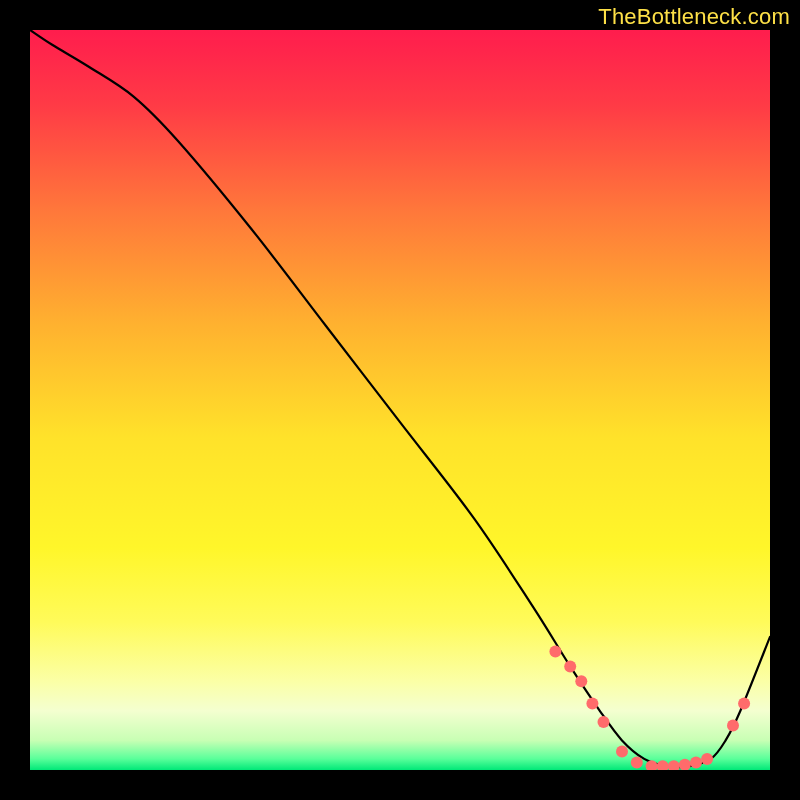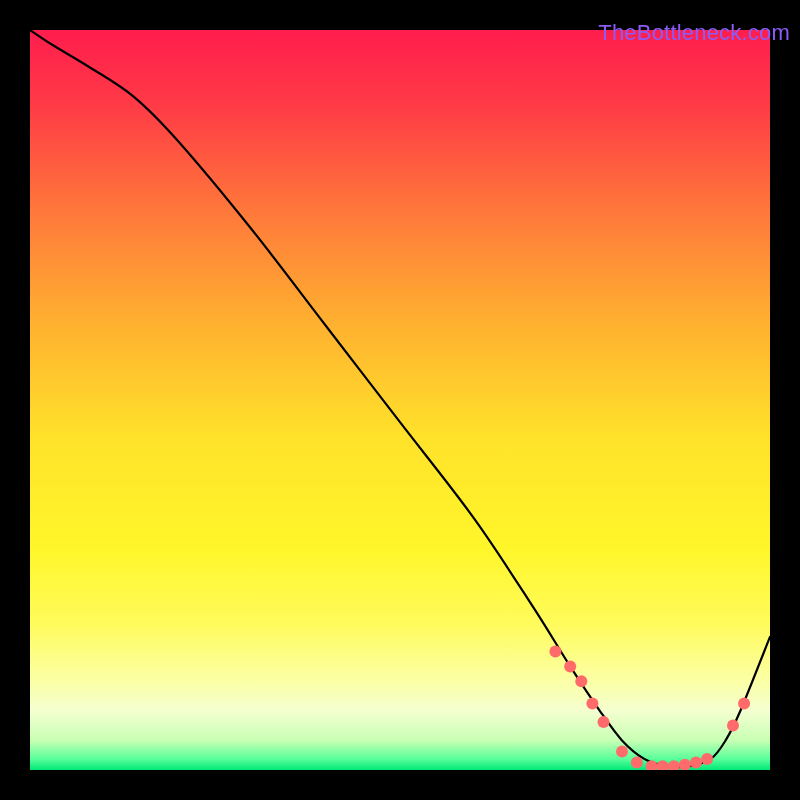--- a/index.html
+++ b/index.html
@@ -12,23 +12,23 @@
     font-family: Arial, Helvetica, sans-serif;
   }
   .frame {
     position: relative;
     width: 800px;
     height: 800px;
     background: #000;
   }
   .watermark {
     position: absolute;
-    top: 20px;
+    top: 4px;
     right: 10px;
-    color: #8b5cf6;
+    color: #fde047;
     font-size: 22px;
     font-weight: 500;
     letter-spacing: 0.2px;
     z-index: 5;
   }
   .plot-wrap {
     position: absolute;
     left: 30px;
     top: 30px;
     width: 740px;

